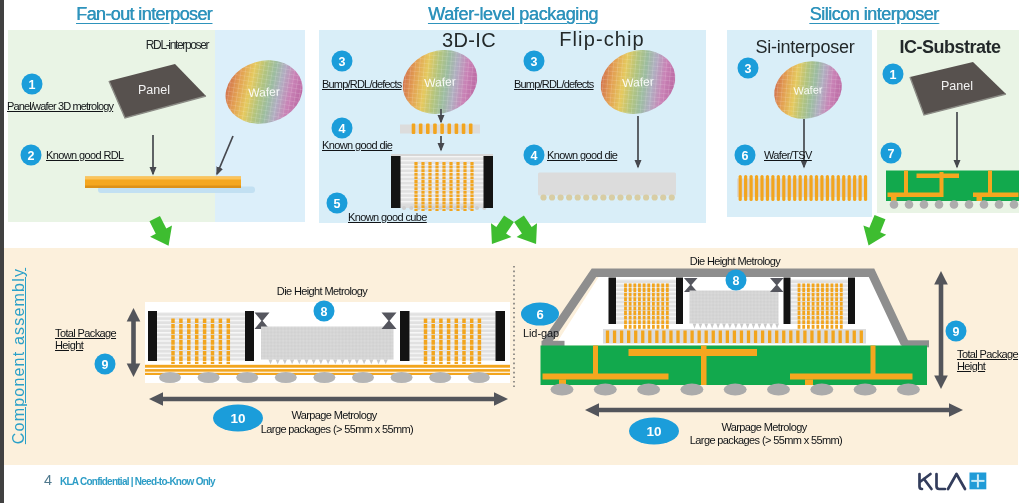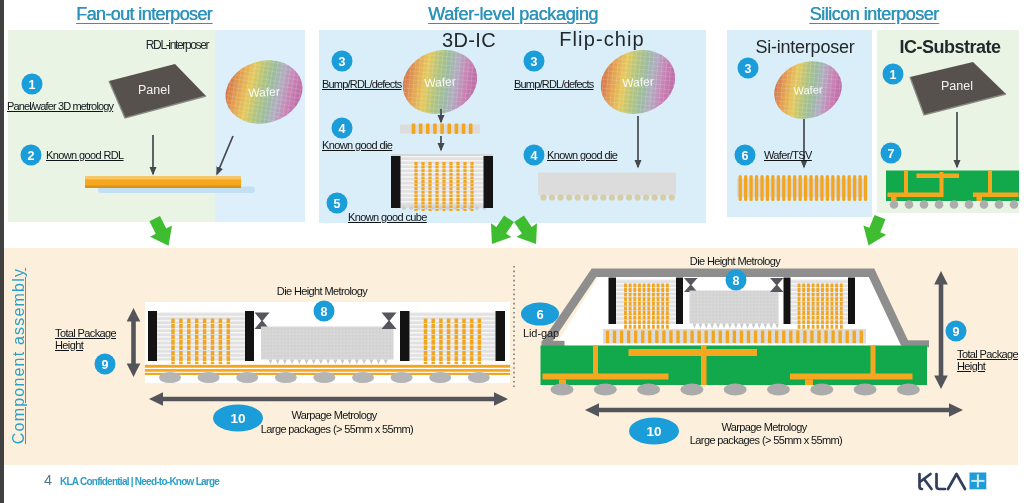--- a/index.html
+++ b/index.html
@@ -422,13 +422,13 @@
 <div class="lblc" style="left:735px;top:255px;">Die Height Metrology</div>
 <div class="lbl" style="left:55px;top:327px;">Total Package<br>Height</div>
 <div class="lbl" style="left:957px;top:348px;">Total Package<br>Height</div>
 <div class="lblc" style="left:541px;top:327px;letter-spacing:-0.1px;">Lid-gap</div>
 <div class="lblc" style="left:334px;top:409px;">Warpage Metrology</div>
 <div class="lblc" style="left:337px;top:423px;">Large packages (&gt; 55mm x 55mm)</div>
 <div class="lblc" style="left:764px;top:421px;">Warpage Metrology</div>
 <div class="lblc" style="left:766px;top:434px;">Large packages (&gt; 55mm x 55mm)</div>
 <div class="abs" style="left:19px;top:356px;transform:translate(-50%,-50%) rotate(-90deg);font-size:16px;color:#2AA0C8;text-decoration:underline;white-space:nowrap;letter-spacing:1.2px;">Component assembly</div>
 <div class="abs" style="left:44px;top:472px;font-size:14.5px;color:#50798D;">4</div>
-<div class="abs" style="left:60px;top:476px;font-size:10px;color:#2D9DC6;font-weight:bold;letter-spacing:-0.75px;">KLA Confidential | Need-to-Know Large</div>
+<div class="abs" style="left:60px;top:476px;font-size:10px;color:#2D9DC6;font-weight:bold;letter-spacing:-0.75px;">KLA Confidential | Need-to-Know Only</div>
 </div>
 </body></html>

